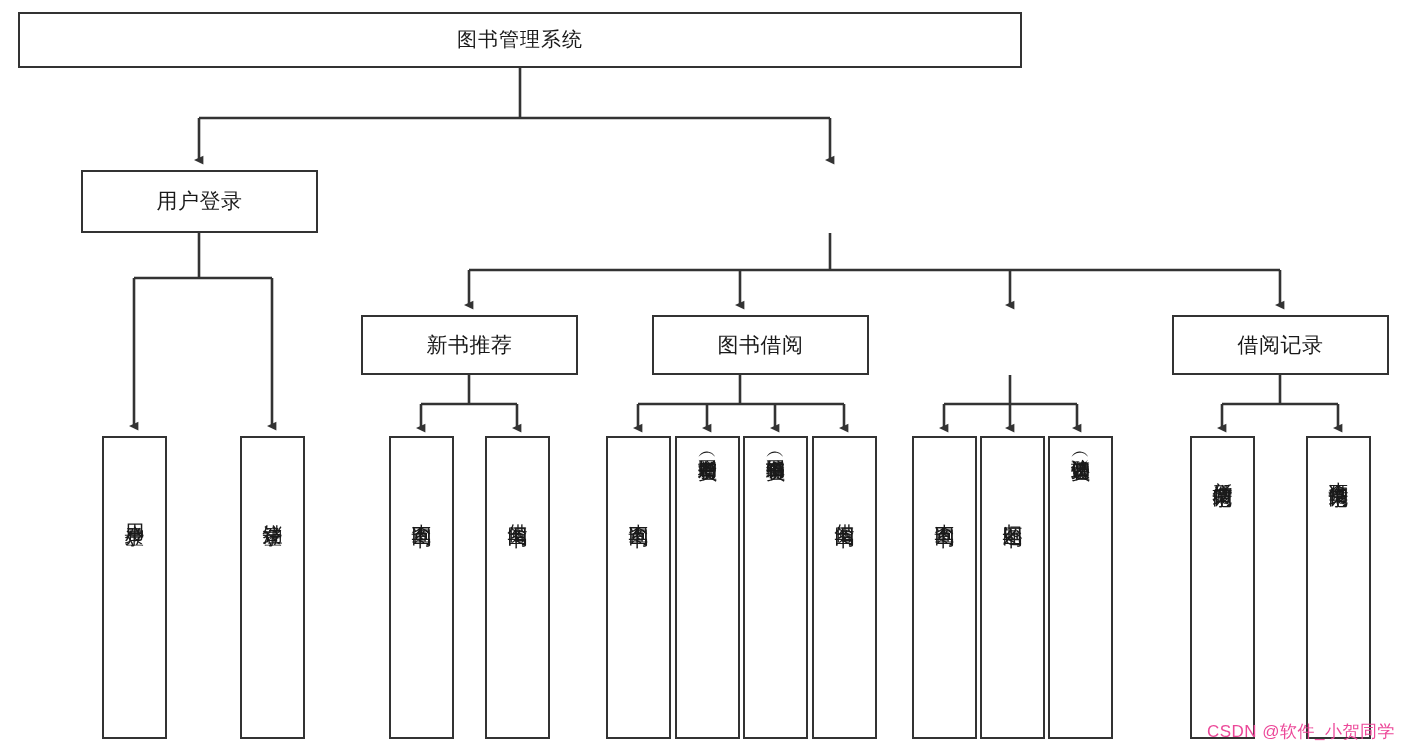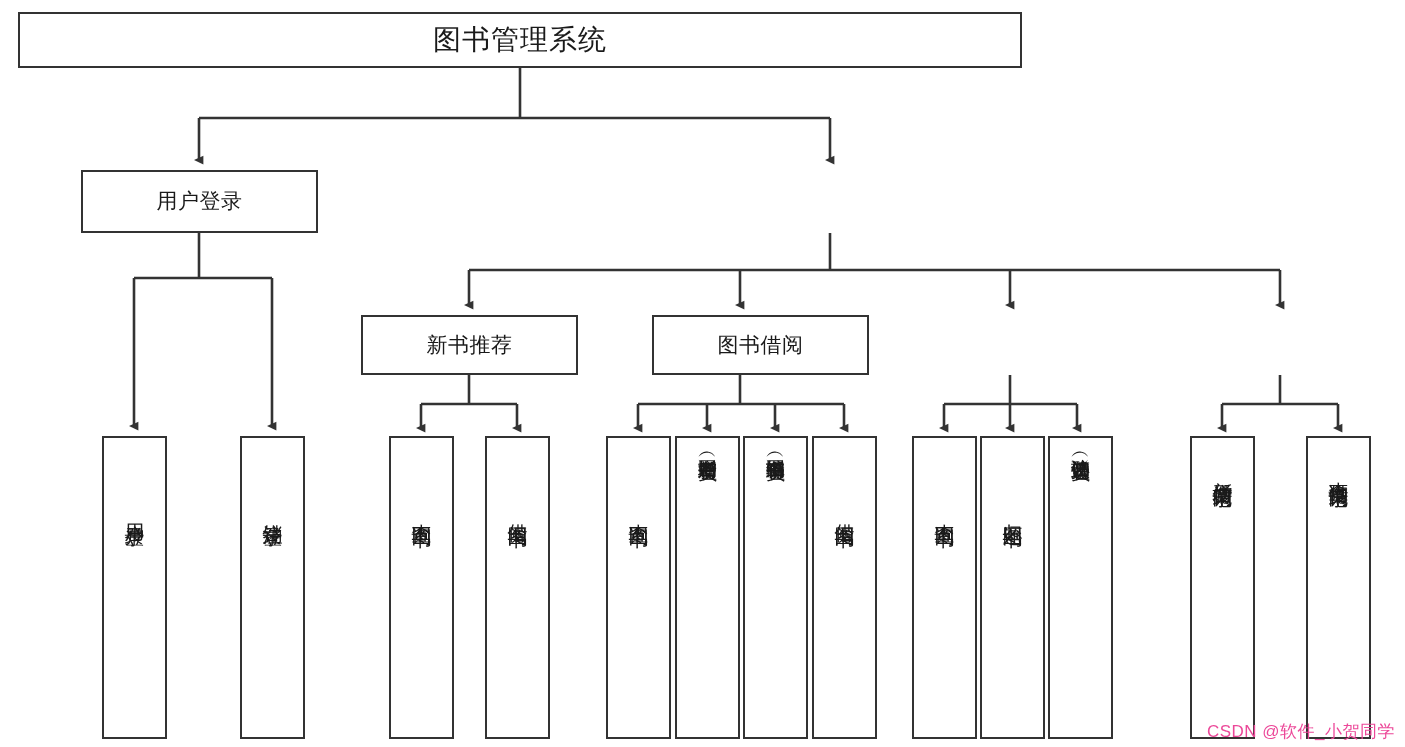--- a/index.html
+++ b/index.html
@@ -42,21 +42,21 @@
     text-align: center;
     line-height: 1.18;
     white-space: nowrap;
   }
   
   .node.horiz .label {
     font-size: 21px;
     letter-spacing: 0.5px;
   }
   .node.root .label {
-    font-size: 28px;
+    font-size: 20px;
     letter-spacing: 1px;
   }
   
   .node.vert {
     align-items: flex-start;
     justify-content: center;
     padding-top: 4px;
   }
   .node.vert .label {
     writing-mode: vertical-rl;
@@ -143,20 +143,23 @@
   <div class="node horiz" style="left:81px; top:170px; width:237px; height:63px;">
     <span class="label">用户登录</span>
   </div>
 
   <div class="node horiz" style="left:361px; top:315px; width:217px; height:60px;">
     <span class="label">新书推荐</span>
   </div>
   <div class="node horiz" style="left:632px; top:315px; width:217px; height:60px;margin-left:20px;">
     <span class="label">图书借阅</span>
   </div>
+  <div class="node horiz" style="left:1172px; top:315px; width:217px; height:60px;">
+    <span class="label">借阅记录</span>
+  </div>
 
   <div class="node vert" style="left:102px; top:436px; width:65px; height:303px; padding-top:70px;">
     <span class="label">用户登录</span>
   </div>
   <div class="node vert" style="left:240px; top:436px; width:65px; height:303px; padding-top:70px;">
     <span class="label">注销登录</span>
   </div>
 
   <div class="node vert" style="left:389px; top:436px; width:65px; height:303px; padding-top:70px;">
     <span class="label">查询图书</span>

